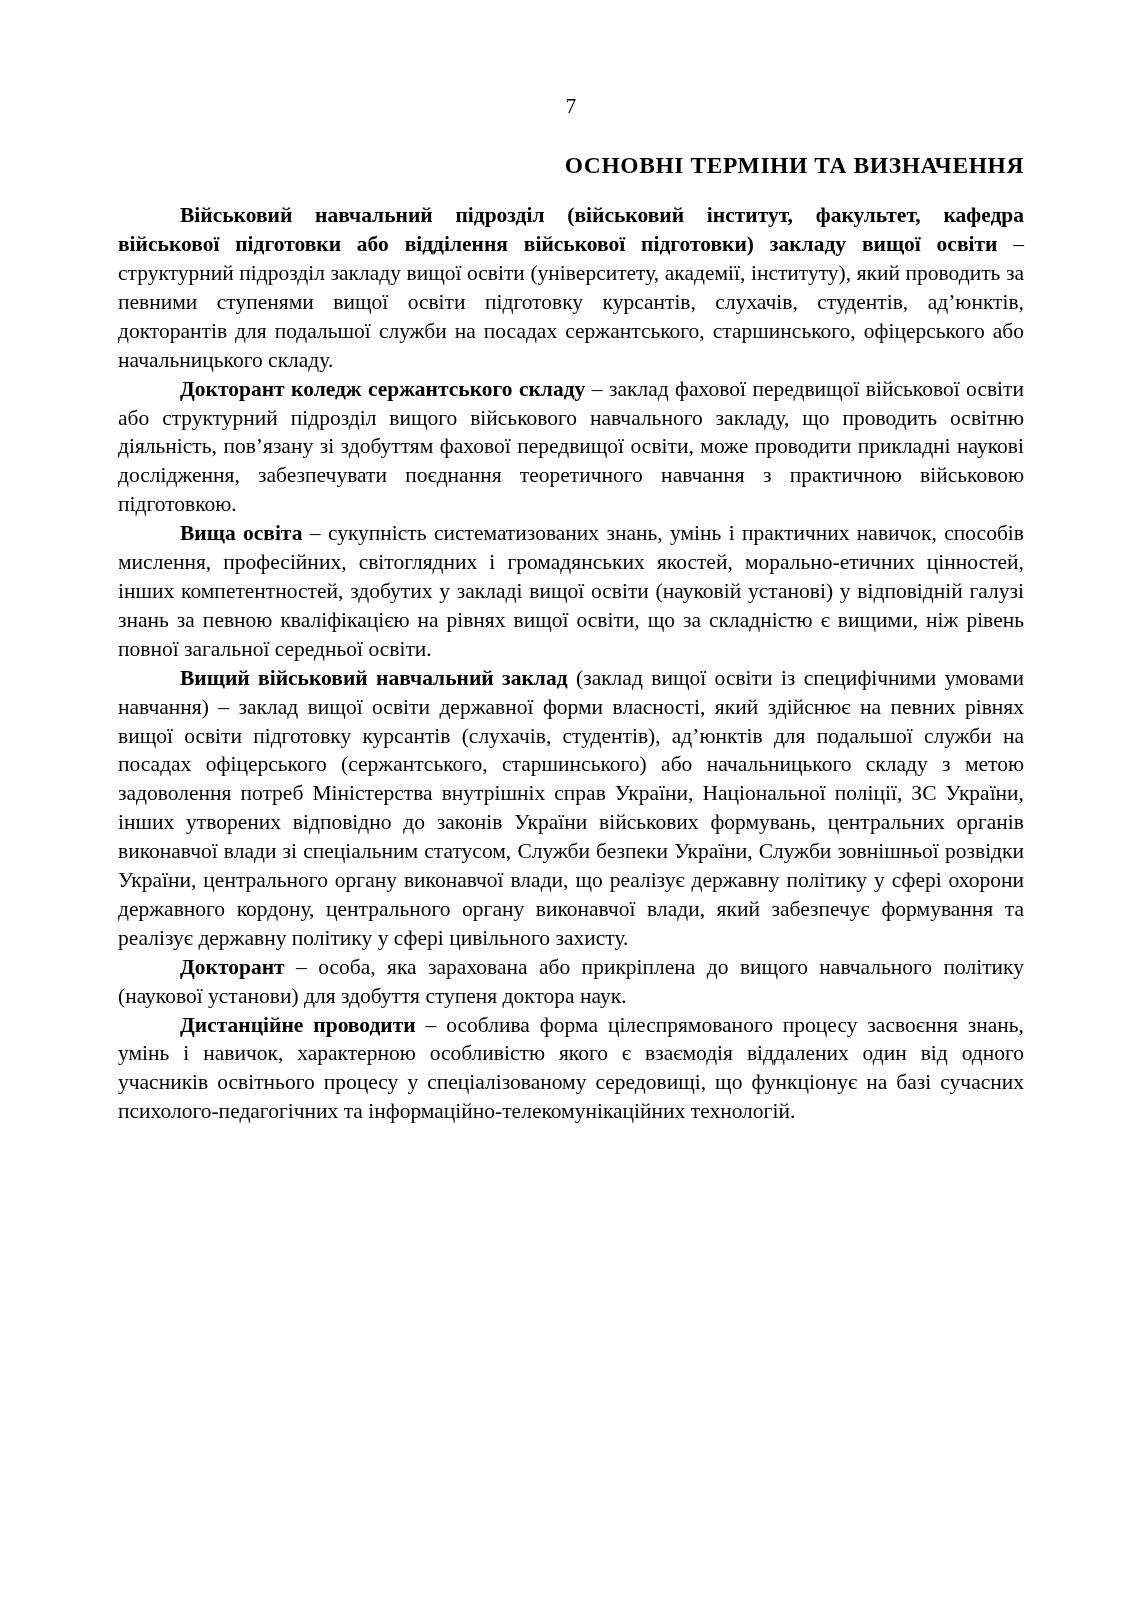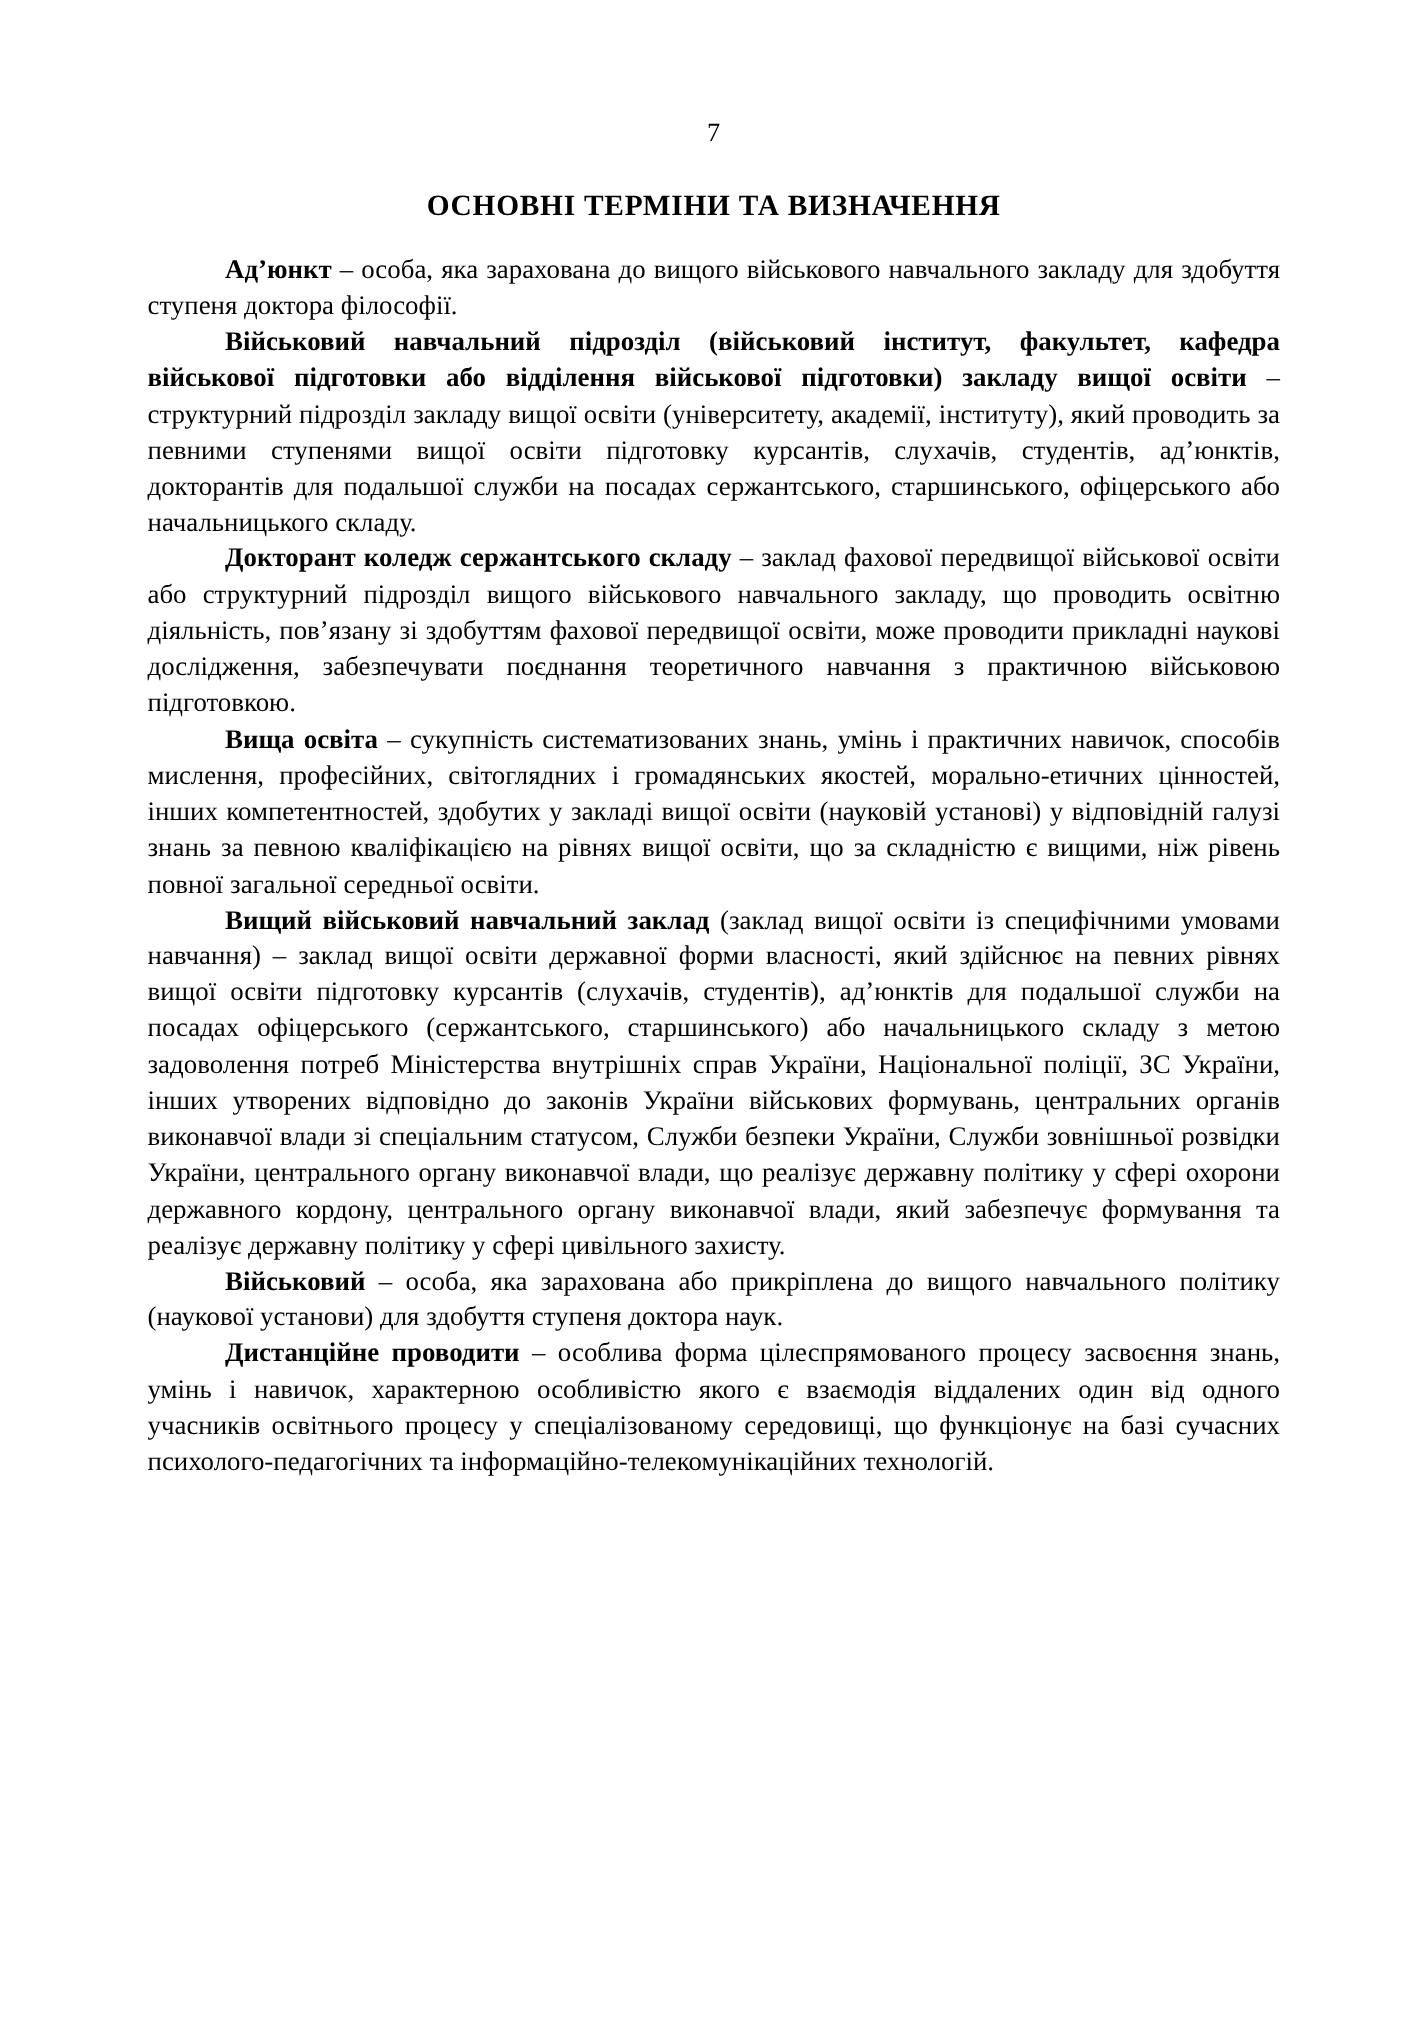--- a/index.html
+++ b/index.html
@@ -21,21 +21,21 @@
     padding: 96px 118px 60px 118px;
   }
   .page-number {
     text-align: center;
     font-size: 21px;
     line-height: 1;
     margin: 0 0 34px 0;
     letter-spacing: 0.2px;
   }
   .doc-title {
-    text-align: center;
+    text-align: right;
     font-size: 23.5px;
     font-weight: bold;
     letter-spacing: 0.6px;
     margin: 0 0 22px 0;
     line-height: 1.2;
   }
   .para {
     font-size: 21.5px;
     line-height: 1.345;
     text-align: justify;
@@ -53,43 +53,40 @@
 <body>
 
 <div class="page">
 
   <div class="page-number">7</div>
 
   <h1 class="doc-title">ОСНОВНІ ТЕРМІНИ ТА ВИЗНАЧЕННЯ</h1>
 
   <div>
 
-    <p class="para">
-      <b>Ад’юнкт</b><span> – особа, яка зарахована до вищого військового навчального закладу для здобуття ступеня доктора філософії.</span>
-    </p>
 
     <p class="para">
       <b>Військовий навчальний підрозділ (військовий інститут, факультет, кафедра військової підготовки або відділення військової підготовки) закладу вищої освіти</b><span> – структурний підрозділ закладу вищої освіти (університету, академії, інституту), який проводить за певними ступенями вищої освіти підготовку курсантів, слухачів, студентів, ад’юнктів, докторантів для подальшої служби на посадах сержантського, старшинського, офіцерського або начальницького складу.</span>
     </p>
 
     <p class="para">
       <b>Докторант коледж сержантського складу</b><span> – заклад фахової передвищої військової освіти або структурний підрозділ вищого військового навчального закладу, що проводить освітню діяльність, пов’язану зі здобуттям фахової передвищої освіти, може проводити прикладні наукові дослідження, забезпечувати поєднання теоретичного навчання з практичною військовою підготовкою.</span>
     </p>
 
 
     <p class="para">
       <b>Вища освіта</b><span> – сукупність систематизованих знань, умінь і практичних навичок, способів мислення, професійних, світоглядних і громадянських якостей, морально-етичних цінностей, інших компетентностей, здобутих у закладі вищої освіти (науковій установі) у відповідній галузі знань за певною кваліфікацією на рівнях вищої освіти, що за складністю є вищими, ніж рівень повної загальної середньої освіти.</span>
     </p>
 
     <p class="para">
       <b>Вищий військовий навчальний заклад</b><span> (заклад вищої освіти із специфічними умовами навчання) – заклад вищої освіти державної форми власності, який здійснює на певних рівнях вищої освіти підготовку курсантів (слухачів, студентів), ад’юнктів для подальшої служби на посадах офіцерського (сержантського, старшинського) або начальницького складу з метою задоволення потреб Міністерства внутрішніх справ України, Національної поліції, ЗС України, інших утворених відповідно до законів України військових формувань, центральних органів виконавчої влади зі спеціальним статусом, Служби безпеки України, Служби зовнішньої розвідки України, центрального органу виконавчої влади, що реалізує державну політику у сфері охорони державного кордону, центрального органу виконавчої влади, який забезпечує формування та реалізує державну політику у сфері цивільного захисту.</span>
     </p>
 
     <p class="para">
-      <b>Військовий</b><span> – особа, яка зарахована або прикріплена до вищого навчального політику (наукової установи) для здобуття ступеня доктора наук.</span>
+      <b>Докторант</b><span> – особа, яка зарахована або прикріплена до вищого навчального політику (наукової установи) для здобуття ступеня доктора наук.</span>
     </p>
 
     <p class="para">
       <b>Дистанційне проводити</b><span> – особлива форма цілеспрямованого процесу засвоєння знань, умінь і навичок, характерною особливістю якого є взаємодія віддалених один від одного учасників освітнього процесу у спеціалізованому середовищі, що функціонує на базі сучасних психолого-педагогічних та інформаційно-телекомунікаційних технологій.</span>
     </p>
 
   </div>
 </div>
 
 </body></html>

